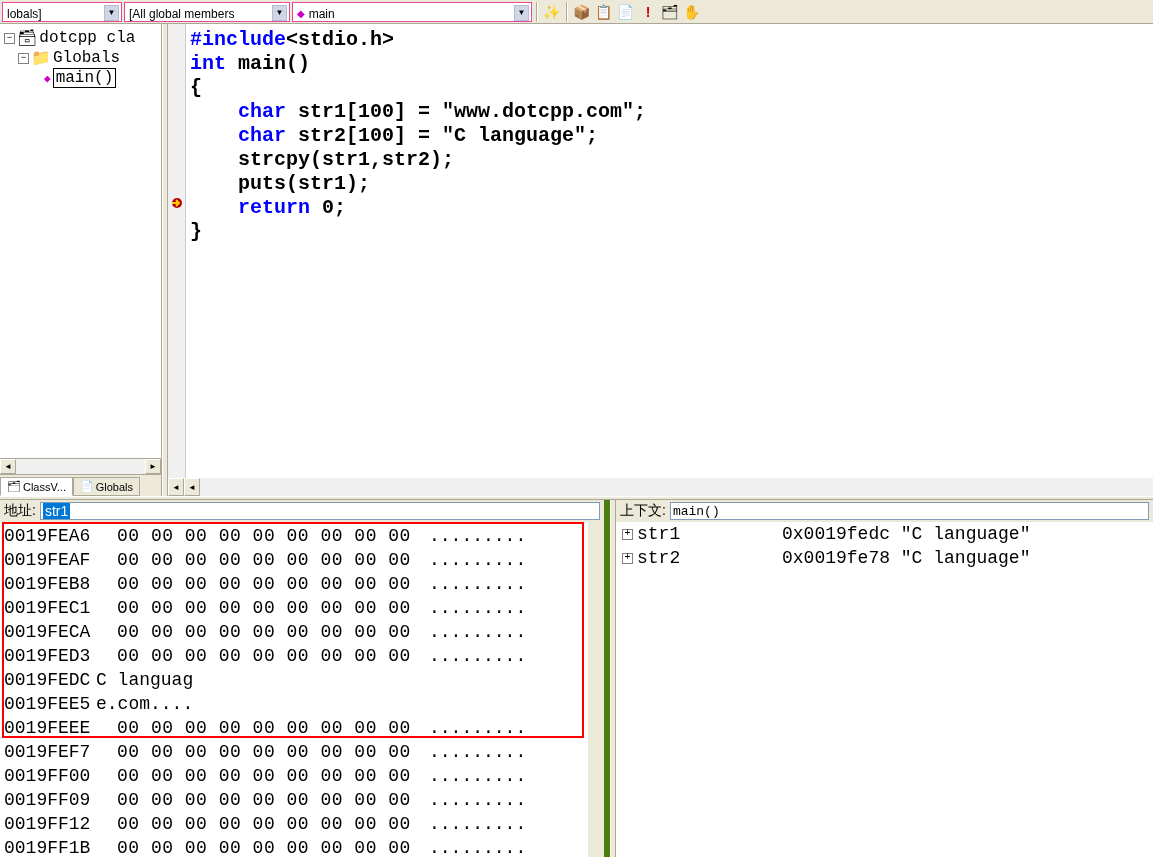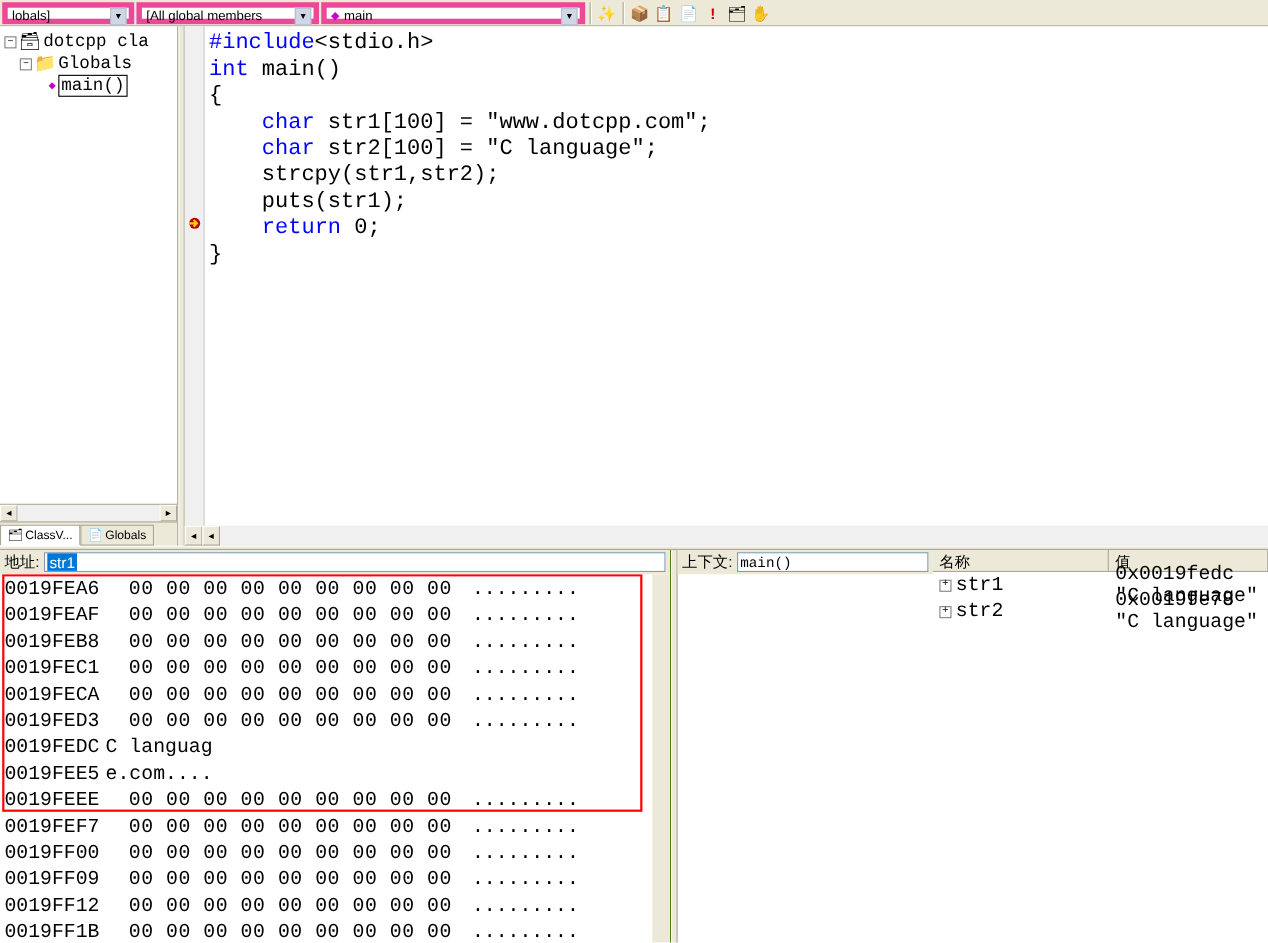--- a/index.html
+++ b/index.html
@@ -1,57 +1,57 @@
 <!DOCTYPE html>
 <html><head>
 <meta charset="utf-8">
 <style>
 * { box-sizing: border-box; margin: 0; padding: 0; }
 body { font-family: "SimSun", "MS Sans Serif", sans-serif; font-size: 12px; background: #fff; overflow: hidden; width: 1153px; height: 857px; }
 .toolbar { height: 24px; background: #ece9d8; border-bottom: 1px solid #aca899; display: flex; align-items: center; gap: 2px; padding: 0 2px; }
-.toolbar .dropdown { background: #fff; border: 5px solid #ec4899; height: 20px; display: flex; align-items: flex-start; justify-content: space-between; padding: 0 2px 0 4px; font-size: 12px; }
+.toolbar .dropdown { background: #fff; border: 1px solid #ec4899; height: 20px; display: flex; align-items: flex-end; justify-content: space-between; padding: 0 2px 0 4px; font-size: 12px; }
 .toolbar .dropdown .arrow { width: 15px; height: 16px; background: #cfd6e5; border: 1px solid #b4bed0; display: flex; align-items: center; justify-content: center; font-size: 8px; }
 .toolbar .sep { width: 2px; height: 20px; border-left: 1px solid #aca899; border-right: 1px solid #fff; margin: 0 2px; }
 .toolbar .iconbtn { width: 20px; height: 20px; display: flex; align-items: center; justify-content: center; font-size: 14px; }
 .middle { display: flex; height: 472px; }
 .leftpane { width: 162px; background: #fff; border-right: 1px solid #aca899; display: flex; flex-direction: column; position: relative; }
 .tree { flex: 1; padding: 4px; font-family: "Courier New", monospace; font-size: 16px; overflow: hidden; }
 .tree-node { display: flex; align-items: center; gap: 2px; white-space: nowrap; }
 .tree-node .box { width: 11px; height: 11px; border: 1px solid #808080; display: flex; align-items: center; justify-content: center; font-size: 9px; line-height: 1; background: #fff; }
 .tree-node.selected span.label { border: 1px solid #000; padding: 0 2px; }
 .leftpane .hscroll { height: 16px; background: #ece9d8; border-top: 1px solid #aca899; display: flex; }
 .leftpane .hscroll .btn { width: 16px; background: #ece9d8; border: 1px solid #fff; border-right-color: #aca899; border-bottom-color: #aca899; display: flex; align-items: center; justify-content: center; font-size: 8px; }
 .leftpane .hscroll .track { flex: 1; background: #f0f0f0; }
 .tablabels { height: 22px; background: #ece9d8; display: flex; align-items: flex-end; border-top: 1px solid #aca899; }
 .tablabels .tab { border: 1px solid #aca899; background: #ece9d8; padding: 2px 6px; font-size: 11px; display: flex; align-items: center; gap: 2px; }
 .tablabels .tab.active { background: #fff; border-bottom: 1px solid #fff; }
 .splitter-v { width: 6px; background: #ece9d8; border-left: 1px solid #fff; border-right: 1px solid #aca899; cursor: col-resize; }
-.editor { flex: 1; display: flex; flex-direction: column; background: #fff; position: relative; }
+.editor { flex: 1; display: flex; flex-direction: column; background: #fff; position: relative; font-weight: bold; }
 .editor .gutter { position: absolute; left: 0; top: 0; bottom: 18px; width: 18px; background: #f0f0f0; border-right: 1px solid #ccc; }
 .editor .code { font-family: "Courier New", monospace; font-size: 20px; line-height: 24px; padding-left: 22px; padding-top: 4px; white-space: pre; }
 .kw { color: #0000ff; }
 .pp { color: #0000ff; }
 .editor .execmarker { position: absolute; left: 2px; top: 172px; width: 14px; height: 14px; }
 .editor .hscroll2 { position: absolute; bottom: 0; left: 0; right: 0; height: 18px; background: #ece9d8; display: flex; }
 .editor .hscroll2 .btn { width: 16px; background: #ece9d8; border: 1px solid #fff; border-right-color: #aca899; border-bottom-color: #aca899; display: flex; align-items: center; justify-content: center; font-size: 8px; }
 .editor .hscroll2 .track { flex: 1; background: #f0f0f0; }
 .splitter-h { height: 4px; background: #ece9d8; border-top: 1px solid #fff; border-bottom: 1px solid #aca899; }
 .bottom { display: flex; height: 357px; }
-.memory { width: 610px; display: flex; flex-direction: column; border-right: 1px solid #4d7c0f; }
+.memory { width: 610px; display: flex; flex-direction: column; border-right: 6px solid #4d7c0f; }
 .memory-bar { height: 22px; background: #ece9d8; display: flex; align-items: center; padding: 0 4px; gap: 4px; font-family: "SimSun", sans-serif; font-size: 14px; }
 .memory-bar .sel { background: #0078d7; color: #fff; padding: 0 2px; }
 .memory-content { flex: 1; font-family: "Courier New", monospace; font-size: 18px; line-height: 24px; padding: 2px 4px; overflow: hidden; position: relative; }
 .memory-content .redbox { position: absolute; left: 2px; top: 0px; width: 582px; height: 216px; border: 2px solid #ff0000; pointer-events: none; }
 .memory-content .vscroll { position: absolute; right: 0; top: 0; bottom: 0; width: 16px; background: #ece9d8; }
 .memrow { display: flex; gap: 12px; }
 .memrow .addr { width: 80px; }
 .memrow .hex { width: 300px; letter-spacing: 0.5px; margin-left: 21px; }
 .memrow .ascii { }
 .splitter-v2 { width: 6px; background: #ece9d8; border-left: 1px solid #fff; border-right: 1px solid #aca899; }
-.watch { flex: 1; display: flex; flex-direction: row; }
+.watch { flex: 1; display: flex; flex-direction: column; }
 .watch-bar { height: 22px; background: #ece9d8; display: flex; align-items: center; padding: 0 4px; gap: 4px; font-family: "SimSun", sans-serif; font-size: 14px; }
 .watch-bar input { flex: 1; height: 18px; border: 1px solid #7f9db9; font-size: 13px; padding: 0 2px; font-family: "Courier New", monospace; }
 .watch-grid { flex: 1; font-family: "Courier New", monospace; font-size: 18px; }
 .watch-grid .hdr { display: flex; background: #ece9d8; height: 20px; border-bottom: 1px solid #aca899; font-family: "SimSun", sans-serif; font-size: 14px; }
 .watch-grid .hdr .col { border-right: 1px solid #aca899; padding: 2px 6px; }
 .watch-grid .row { display: flex; height: 24px; align-items: center; }
 .watch-grid .row .col { padding: 0 6px; display: flex; align-items: center; gap: 4px; }
 .col-name { width: 160px; }
 .col-value { flex: 1; }
 .expander { width: 11px; height: 11px; border: 1px solid #808080; display: flex; align-items: center; justify-content: center; font-size: 10px; line-height: 1; background: #fff; }
@@ -233,24 +233,20 @@
   </div>
 
   <div class="splitter-v2"></div>
 
   <div class="watch">
     <div class="watch-bar">
       <span>上下文:</span>
       <input type="text" value="main()" style="">
     </div>
     <div class="watch-grid">
-      <div class="hdr">
-        <div class="col col-name">名称</div>
-        <div class="col col-value">值</div>
-      </div>
       <div id="watchrows">
           <div class="row">
             <div class="col col-name">
               <span class="expander">+</span>
               <span>str1</span>
             </div>
             <div class="col col-value">0x0019fedc "C language"</div>
           </div>
           <div class="row">
             <div class="col col-name">

